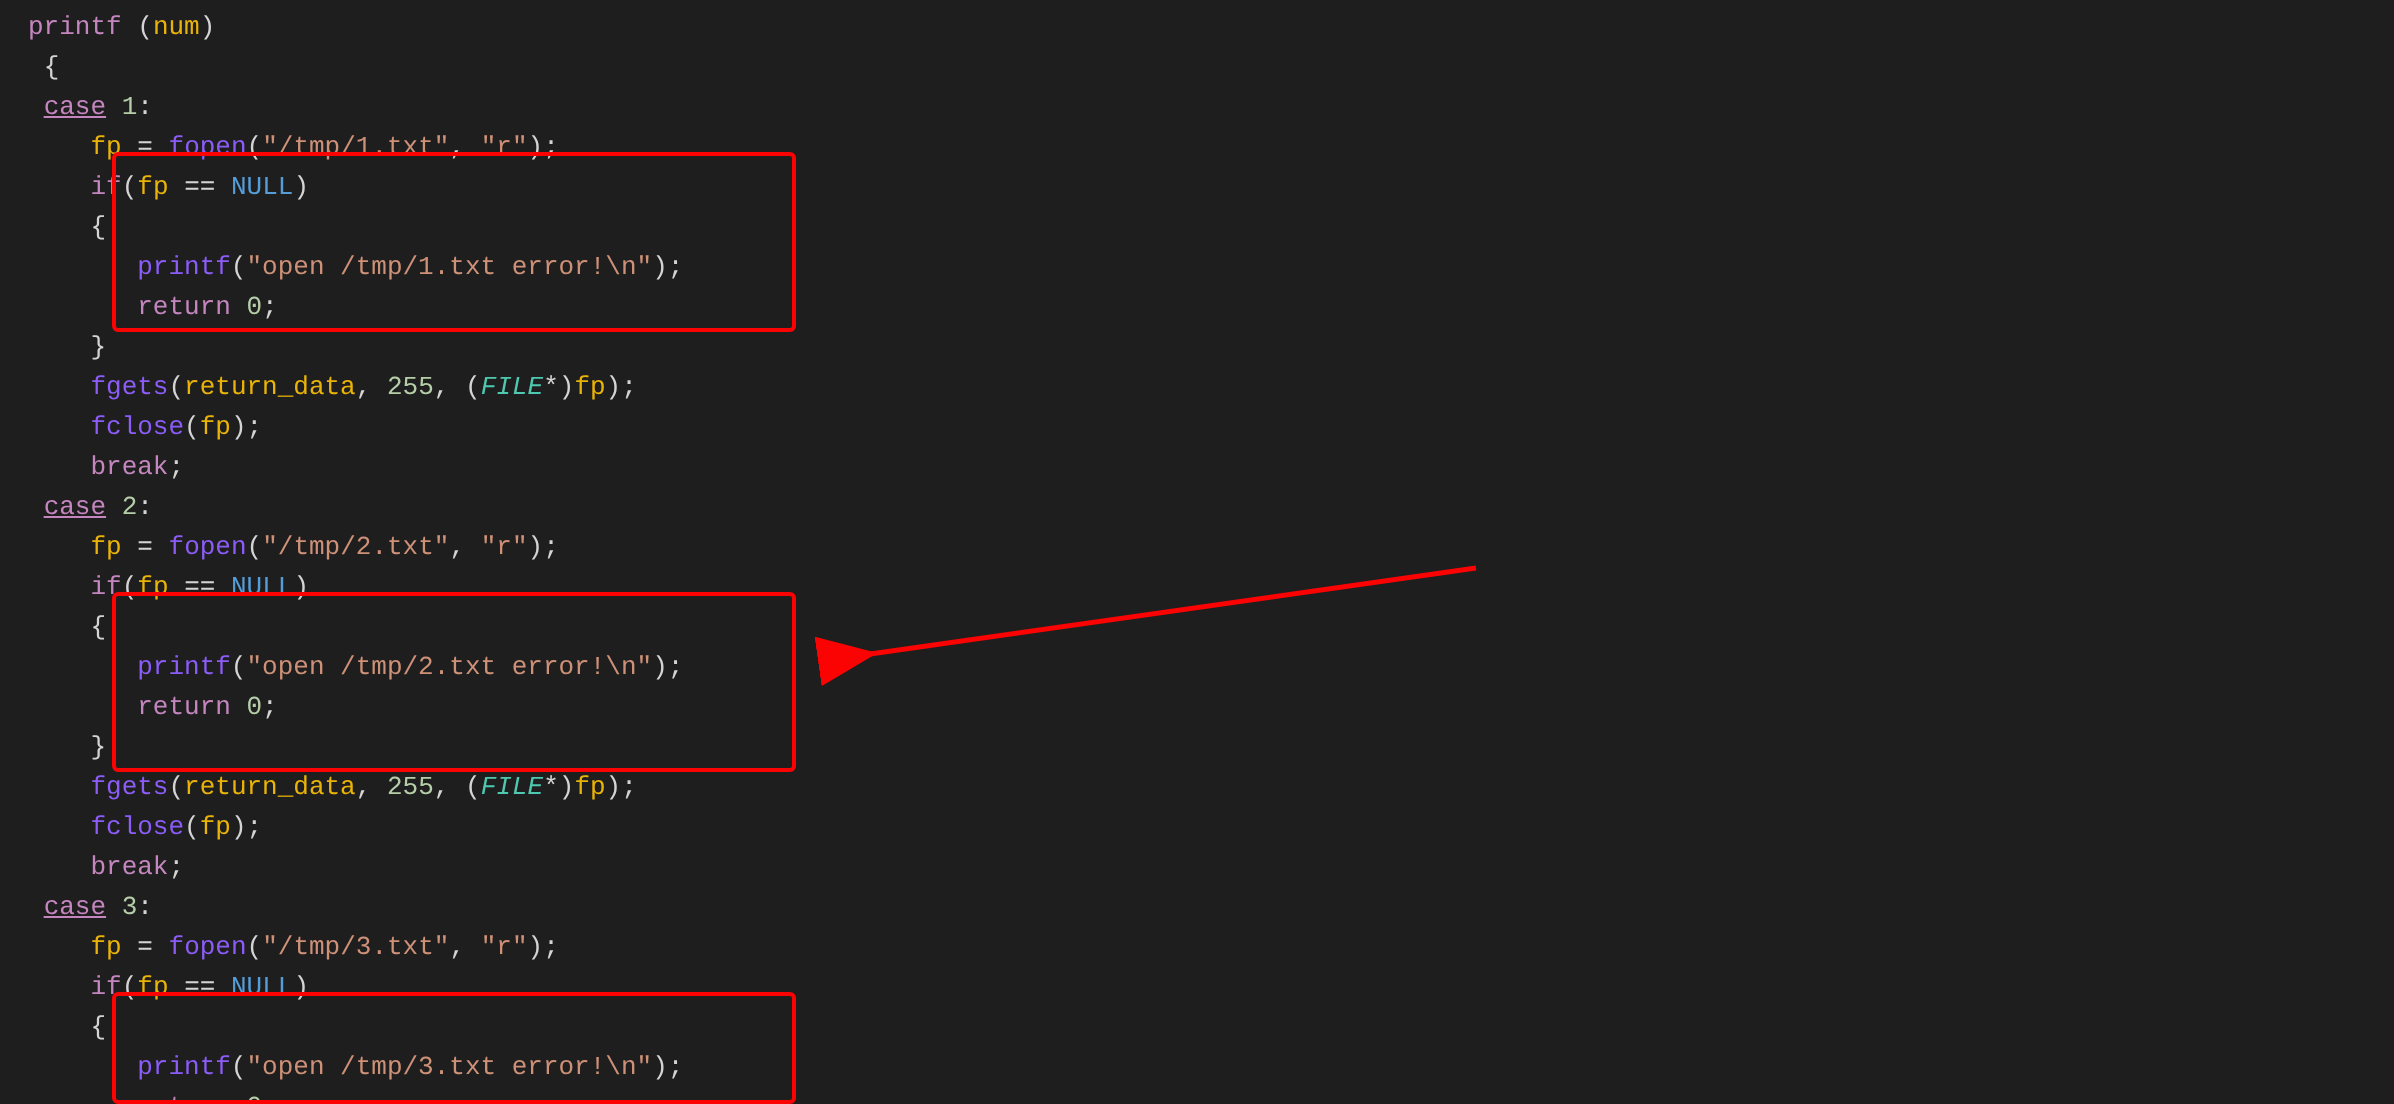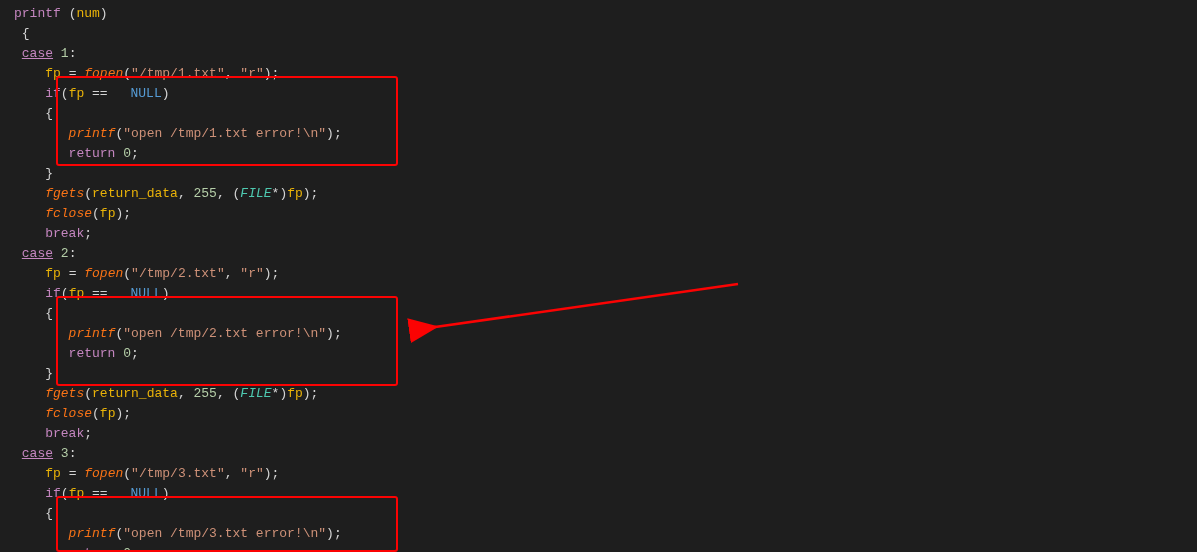--- a/index.html
+++ b/index.html
@@ -17,22 +17,22 @@
   }
   pre {
     font-family: inherit;
     white-space: pre;
   }
   .kw-switch { color: #c586c0; }
   .kw-case   { color: #c586c0; text-decoration: underline; }
   .kw-if     { color: #c586c0; margin-top: 16px; }
   .kw-return { color: #c586c0; font-family: Liberation Mono, monospace; }
   .kw-break  { color: #c586c0; }
-  .kw-null   { color: #569cd6; margin-left: 15px; }
-  .func      { color: #f97316; font-style: italic; }
+  .kw-null   { color: #569cd6; }
+  .func      { color: #8b5cf6; }
   .str       { color: #ce9178; }
   .num       { color: #b5cea8; }
   .type      { color: #4ec9b0; font-style: italic; }
   .var       { color: #eab308; }
   .op        { color: #d4d4d4; }
   .paren     { color: #d4d4d4; }
   .brace     { color: #d4d4d4; }
 
   .red-box {
     position: absolute;

